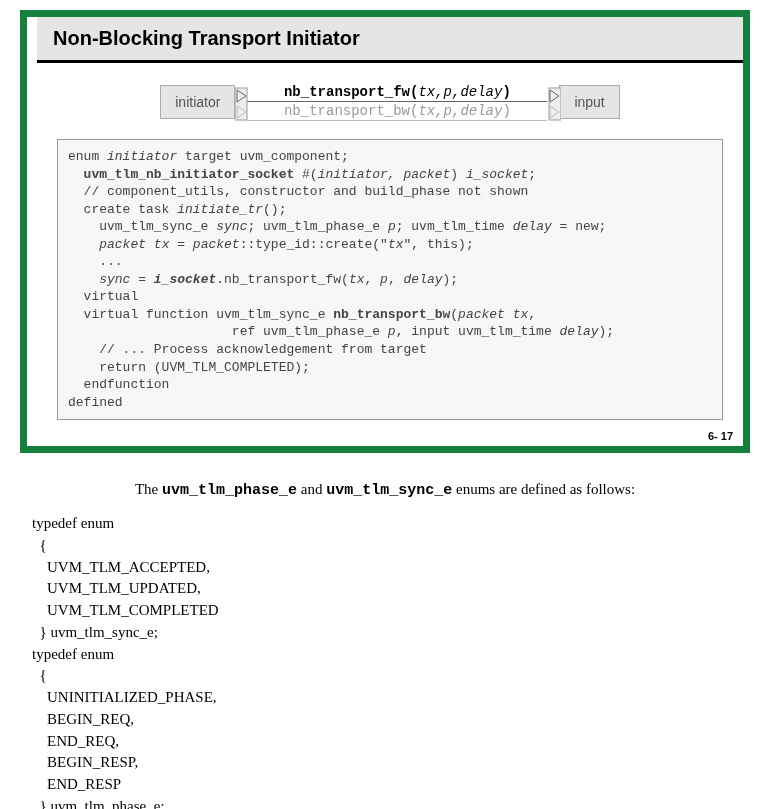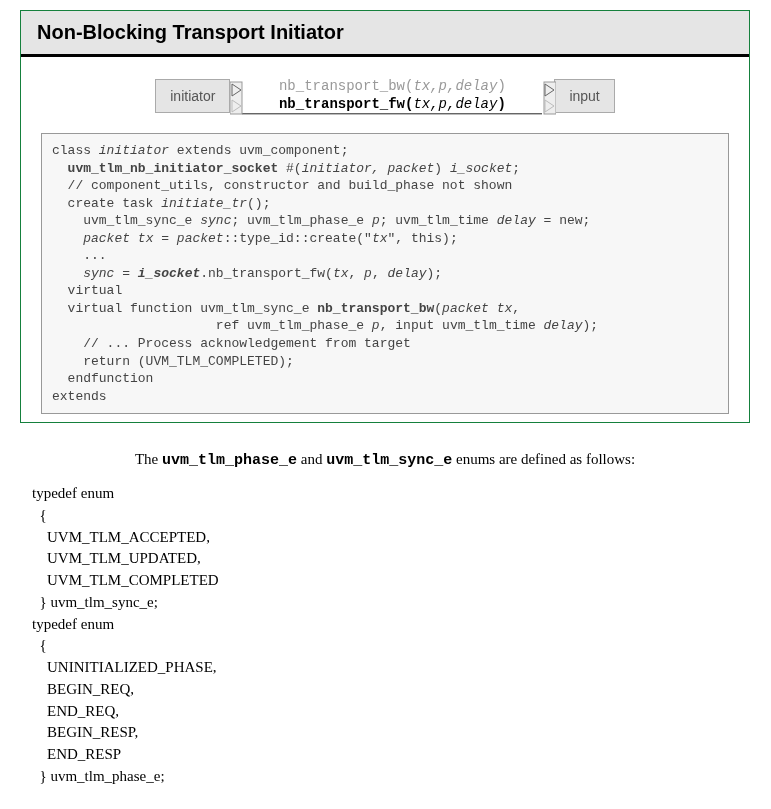--- a/index.html
+++ b/index.html
@@ -4,23 +4,24 @@
 <style>
   body {
     margin: 0;
     padding: 10px 20px;
     font-family: "Times New Roman", serif;
     background: #fff;
     font-size: 14px;
     width: 730px;
   }
   .slide {
-    border: 1px solid #15803d;
+    border: 7px solid #15803d;
     background: #fff;
     position: relative;
+    padding-left: 10px;
   }
   .slide-title-bar {
     background: #e5e5e5;
     border-bottom: 3px solid #000;
     padding: 10px 16px;
     font-family: Arial, sans-serif;
     font-weight: bold;
     font-size: 20px;
   }
   .slide-body {
@@ -110,51 +111,52 @@
       <div class="diagram-inner">
         <div class="node-box">initiator</div>
         <div class="port">
           <svg width="14" height="36" viewBox="0 0 14 36">
             <rect x="0" y="2" width="12" height="32" fill="#eee" stroke="#999"></rect>
             <polygon points="2,4 11,10 2,16" fill="none" stroke="#666"></polygon>
             <polygon points="2,20 11,26 2,32" fill="none" stroke="#bbb"></polygon>
           </svg>
         </div>
         <div class="middle-section">
+          <div class="call-line call-top"><b>nb_transport_fw(</b><i>tx,p,delay</i><b>)</b></div>
           <div class="call-line call-bottom"><span>nb_transport_bw(</span><i>tx,p,delay</i><span>)</span></div>
-          <div class="call-line call-top"><b>nb_transport_fw(</b><i>tx,p,delay</i><b>)</b></div>
         </div>
         <div class="port">
           <svg width="14" height="36" viewBox="0 0 14 36">
             <rect x="2" y="2" width="12" height="32" fill="#eee" stroke="#999"></rect>
             <polygon points="3,4 12,10 3,16" fill="none" stroke="#666"></polygon>
             <polygon points="3,20 12,26 3,32" fill="none" stroke="#bbb"></polygon>
           </svg>
         </div>
         <div class="node-box">input</div>
       </div>
     </div>
 
-    <div class="codebox"><span>class </span><i>initiator</i><span> extends uvm_component;</span>
+    <div class="codebox"><span>enum </span><i>initiator</i><span> target uvm_component;</span>
 <span>  </span><b>uvm_tlm_nb_initiator_socket</b><span> #(</span><i>initiator, packet</i><span>) </span><i>i_socket</i><span>;</span>
 <span>  // component_utils, constructor and build_phase not shown</span>
 <span>  create task </span><i>initiate_tr</i><span>();</span>
 <span>    uvm_tlm_sync_e </span><i>sync</i><span>; uvm_tlm_phase_e </span><i>p</i><span>; uvm_tlm_time </span><i>delay</i><span> = new;</span>
 <span>    </span><i>packet tx</i><span> = </span><i>packet</i><span>::type_id::create("</span><i>tx</i><span>", this);</span>
 <span>    ...</span>
 <span>    </span><i>sync</i><span> = </span><b><i>i_socket</i></b><span>.nb_transport_fw(</span><i>tx</i><span>, </span><i>p</i><span>, </span><i>delay</i><span>);</span>
 <span>  virtual</span>
 <span>  virtual function uvm_tlm_sync_e </span><b>nb_transport_bw</b><span>(</span><i>packet tx</i><span>,</span>
 <span>                     ref uvm_tlm_phase_e </span><i>p</i><span>, input uvm_tlm_time </span><i>delay</i><span>);</span>
 <span>    // ... Process acknowledgement from target</span>
 <span>    return (UVM_TLM_COMPLETED);</span>
 <span>  endfunction</span>
-<span>extends</span></div>
+<span>defined</span></div>
 
   </div>
+  <div class="page-num">6- 17</div>
 </div>
 
 <p class="body-text"><span>The </span><b class="mono">uvm_tlm_phase_e</b><span> and </span><b class="mono">uvm_tlm_sync_e</b><span> enums are defined as follows:</span></p>
 
 <div class="enum-code"><span>typedef enum</span>
 <span>  {</span>
 <span>    UVM_TLM_ACCEPTED,</span>
 <span>    UVM_TLM_UPDATED,</span>
 <span>    UVM_TLM_COMPLETED</span>
 <span>  } uvm_tlm_sync_e;</span>

